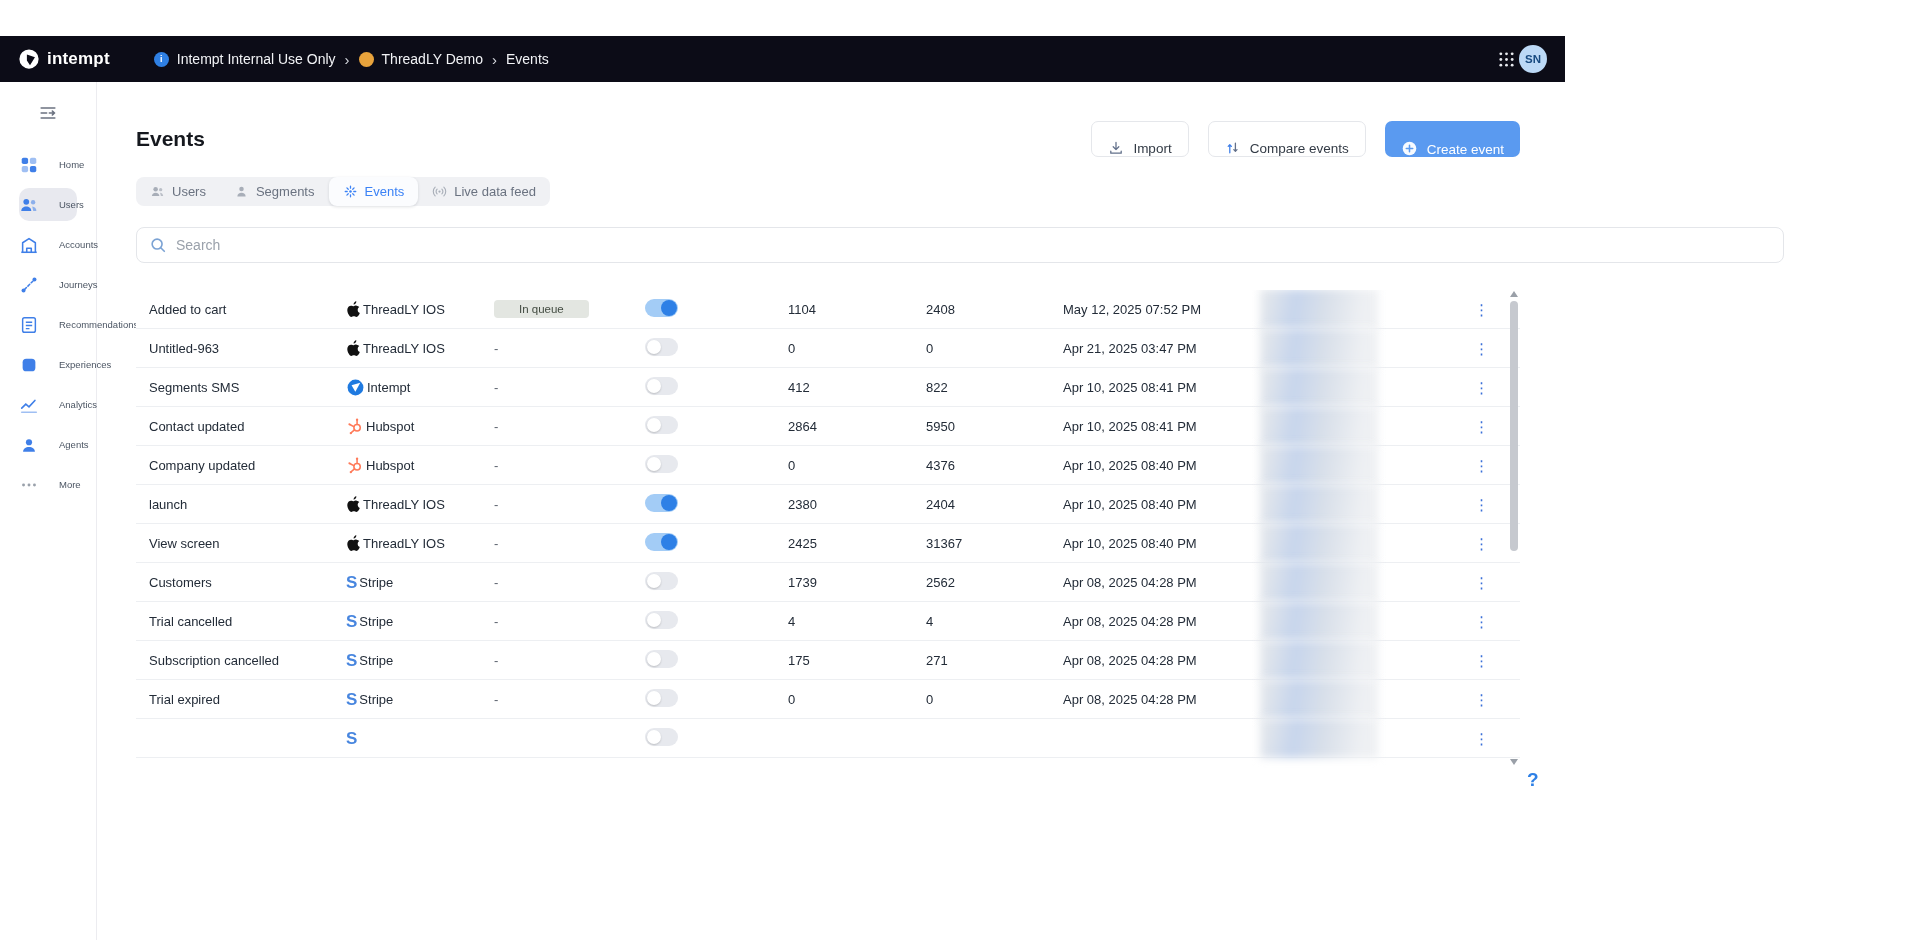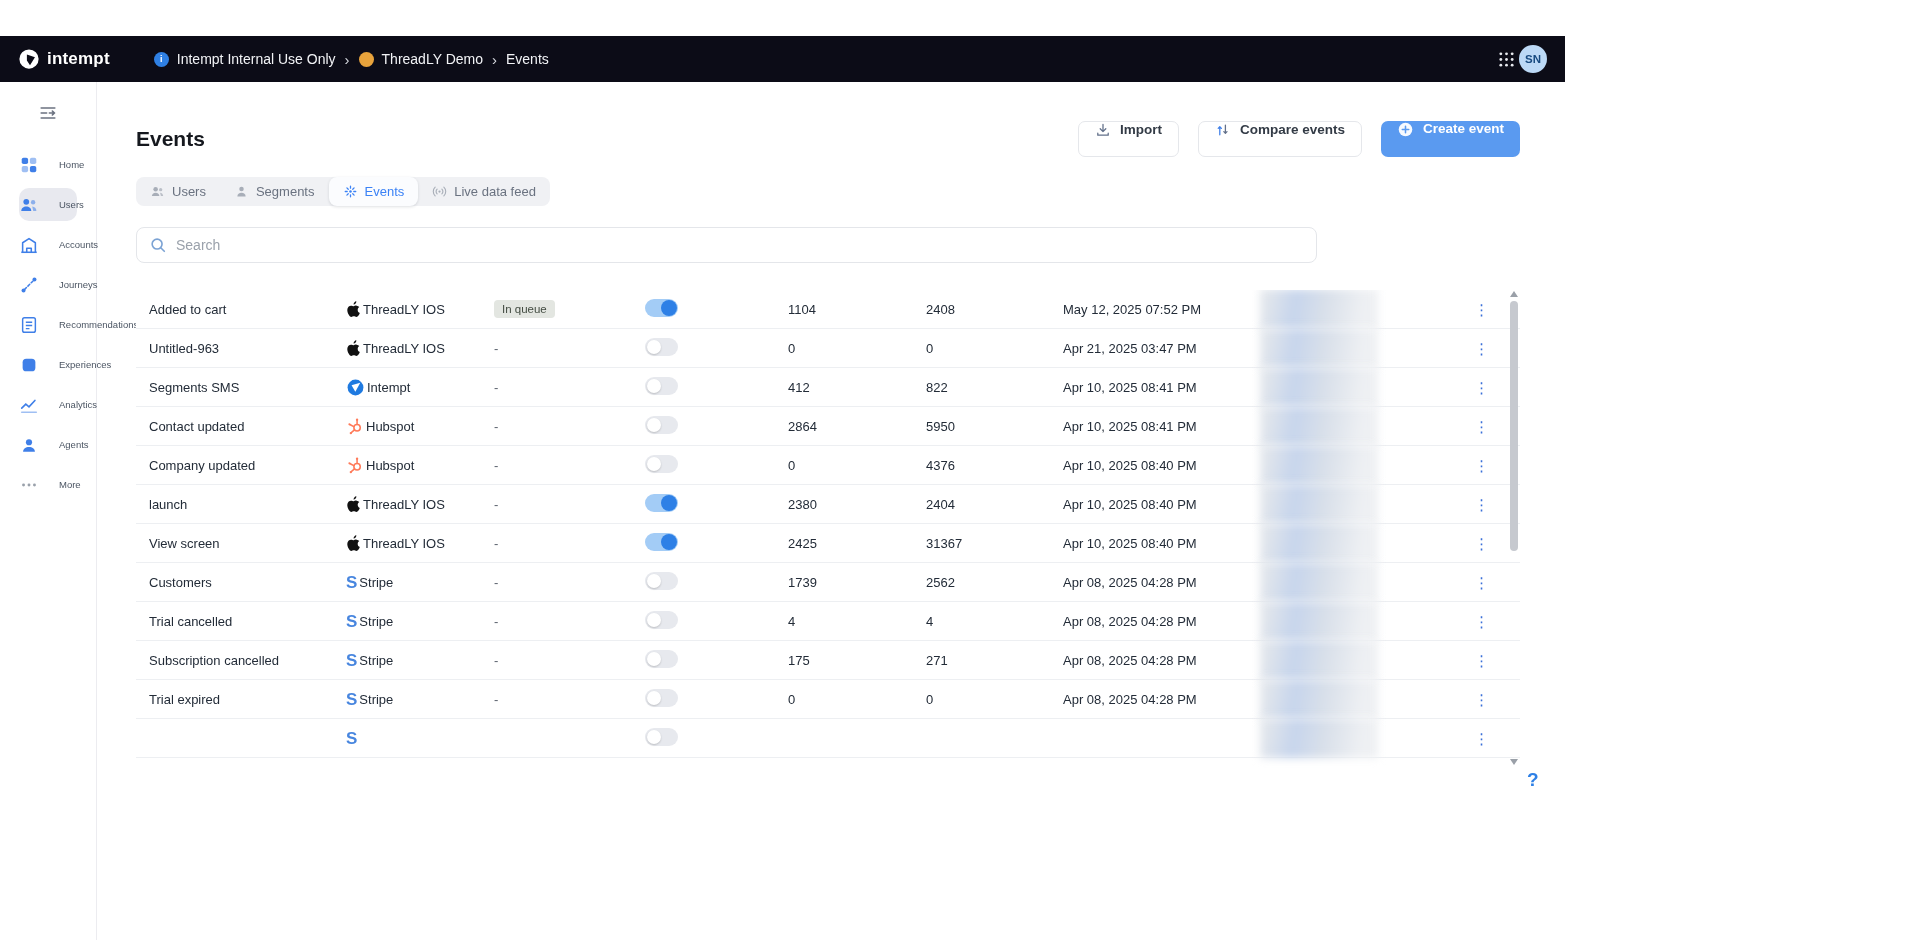--- a/index.html
+++ b/index.html
@@ -33,53 +33,53 @@
   .side-item { width: 58px; margin: 0 auto 7px; padding: 7px 0 6px; border-radius: 10px;
     display: flex; flex-direction: row; align-items: center; gap: 20px; cursor: pointer; }
   .side-item.active { background: #e8e9ef; }
   .side-label { font-size: 9.5px; color: #4b5563; text-align: center; line-height: 1.1; }
 
   
   .main { position: absolute; top: 46px; left: 97px; width: 1423px; bottom: 0; padding-left: 39px; }
   .page-head { margin-top: 37px; height: 40px; display: flex; align-items: center; width: 1384px; }
   .page-title { font-size: 21px; font-weight: 700; color: #15181e; }
   .head-actions { margin-left: auto; display: flex; align-items: center; gap: 19px; }
-  .btn { height: 36px; border-radius: 7px; display: inline-flex; align-items: flex-start; gap: 9px;
-    padding: 0 16px; font-size: 13.5px; cursor: pointer; border: none; font-family: "Liberation Sans", sans-serif; font-weight: bold; }
+  .btn { height: 36px; border-radius: 7px; display: inline-flex; align-items: flex-end; gap: 9px;
+    padding: 0 16px; font-size: 13.5px; cursor: pointer; border: none; font-family: "Liberation Sans", sans-serif; }
   .btn-ghost { background: #fff; border: 1px solid #e5e7eb; color: #333b46; }
   .btn-primary { background: #5a9af0; color: #fff; }
 
   
   .tabs { margin-top: 18px; display: inline-flex; background: #f0f1f4; border-radius: 8px; }
   .tab { display: inline-flex; align-items: center; gap: 7px; padding: 7px 14px; font-size: 13px;
     color: #6a7280; border-radius: 8px; cursor: pointer; }
   .tab.active { background: #fbfcfe; color: #3b82f6; box-shadow: 0 1px 3px rgba(30,40,60,.14); }
 
   
-  .search-box { margin-top: 21px; width: 1181px; height: 36px; border: 1px solid #e4e6ea;
+  .search-box { margin-top: 21px; width: 1648px; height: 36px; border: 1px solid #e4e6ea;
     border-radius: 8px; display: flex; align-items: center; padding: 0 12px; gap: 9px; background: #fff; }
   .search-box input { border: none; outline: none; flex: 1; font-size: 14px; color: #333;
     font-family: "Liberation Sans", sans-serif; background: transparent; }
   .search-box input::placeholder { color: #9aa1ab; }
 
   
   .table-wrap { position: relative; margin-top: 27px; width: 1384px; height: 478px; overflow: hidden; }
   .thead { display: flex; height: 34px; align-items: center; font-size: 12px; color: #515a66;
     border-bottom: 1px solid #e9ebef; }
   .th, .td { padding-left: 13px; flex-shrink: 0; }
   .c-name { width: 197px; } .c-source { width: 148px; } .c-goal { width: 151px; }
   .c-intent { width: 143px; } .c-users { width: 138px; } .c-events { width: 137px; }
   .c-updated { width: 197px; } .c-created { width: 196px; }
   .c-actions { flex: 1; display: flex; justify-content: center; padding-left: 0; }
   .tr { display: flex; height: 39px; align-items: center; border-bottom: 1px solid #edeff2;
     font-size: 13px; color: #232c38; background: #fff; }
   .src-cell { display: flex; align-items: center; gap: 2px; }
   .stripe-s { color: #4886df; font-weight: 700; font-size: 17px; line-height: 1; }
   .goal-dash { color: #5b636e; }
-  .badge { display: inline-block; padding: 3px 8px; background: #e3e6e1; border-radius: 4px;
+  .badge { display: inline-block; padding: 3px 25px; background: #e3e6e1; border-radius: 4px;
     font-size: 11.5px; color: #434c42; }
   .toggle { width: 33px; height: 18px; border-radius: 10px; position: relative; display: inline-block; cursor: pointer; }
   .toggle .knob { position: absolute; border-radius: 50%; background: #fff; }
   .toggle.off { background: #e7e9ee; }
   .toggle.off .knob { left: 2px; top: 2px; width: 14px; height: 14px; box-shadow: 0 1px 2px rgba(0,0,0,.18); }
   .toggle.on { background: #a3ccf6; }
   .toggle.on .knob { right: 1px; top: 1px; width: 16px; height: 16px; background: #2e80e6; }
   .kebab { border: none; background: transparent; color: #3a6fd8; font-size: 15px; line-height: 1;
     cursor: pointer; padding: 4px 8px; }
   .blur-strip { display: block; width: 118px; height: 40px; margin-top: -1px;

